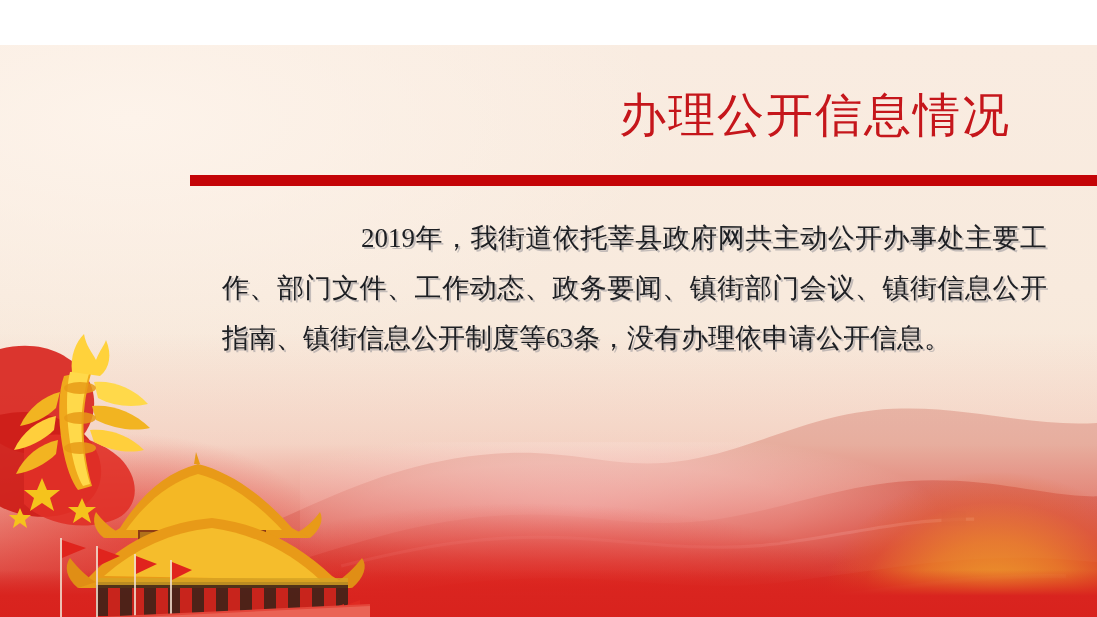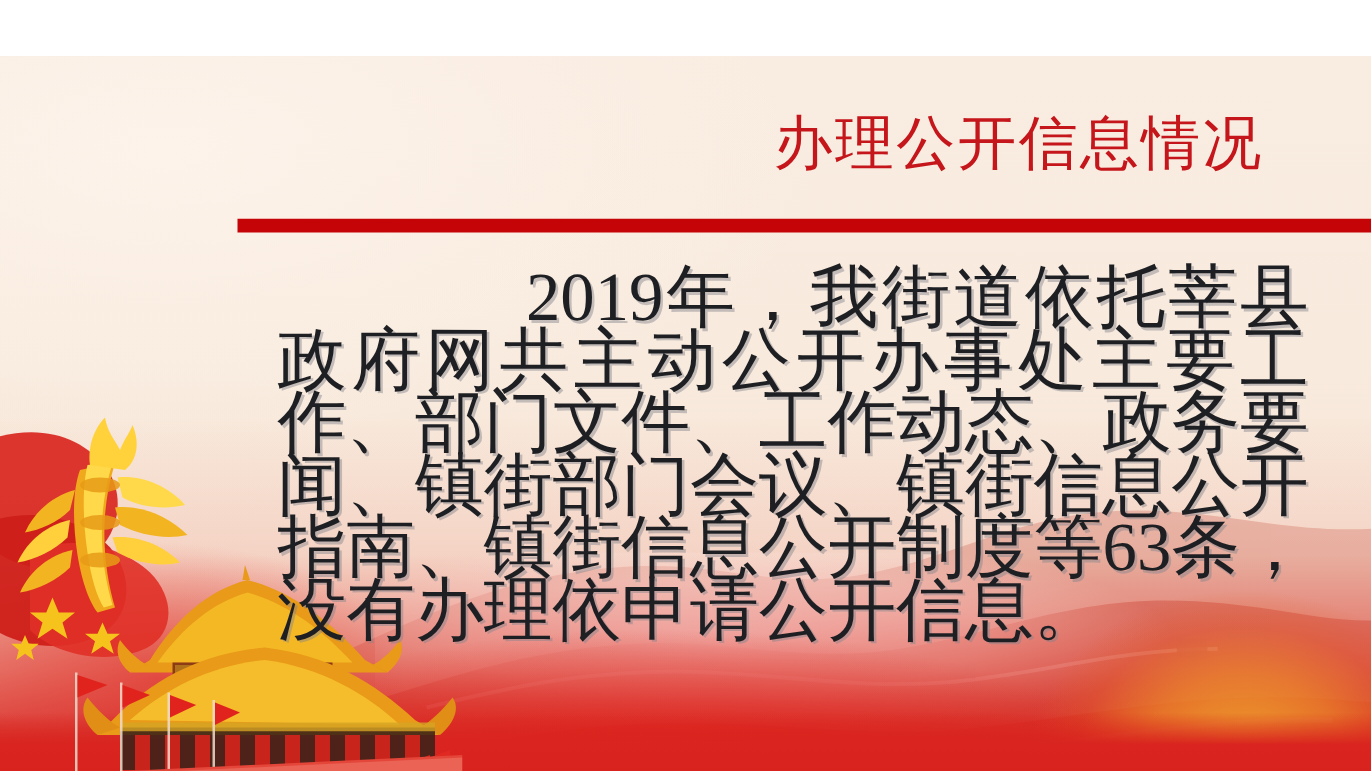--- a/index.html
+++ b/index.html
@@ -120,21 +120,21 @@
     background: #c40407;
   }
 
   
   .body-copy {
     position: absolute;
     left: 222px;
     top: 168px;
     width: 825px;
     color: #1d1f23;
-    font-size: 55px;
+    font-size: 27px;
     line-height: 50px;
     text-indent: 84px;
     text-align: justify;
     text-justify: inter-ideograph;
     letter-spacing: 0px;
     text-shadow: 2px 2px 0 rgba(130,130,140,.45);
   }
 </style>
 </head>
 <body>

